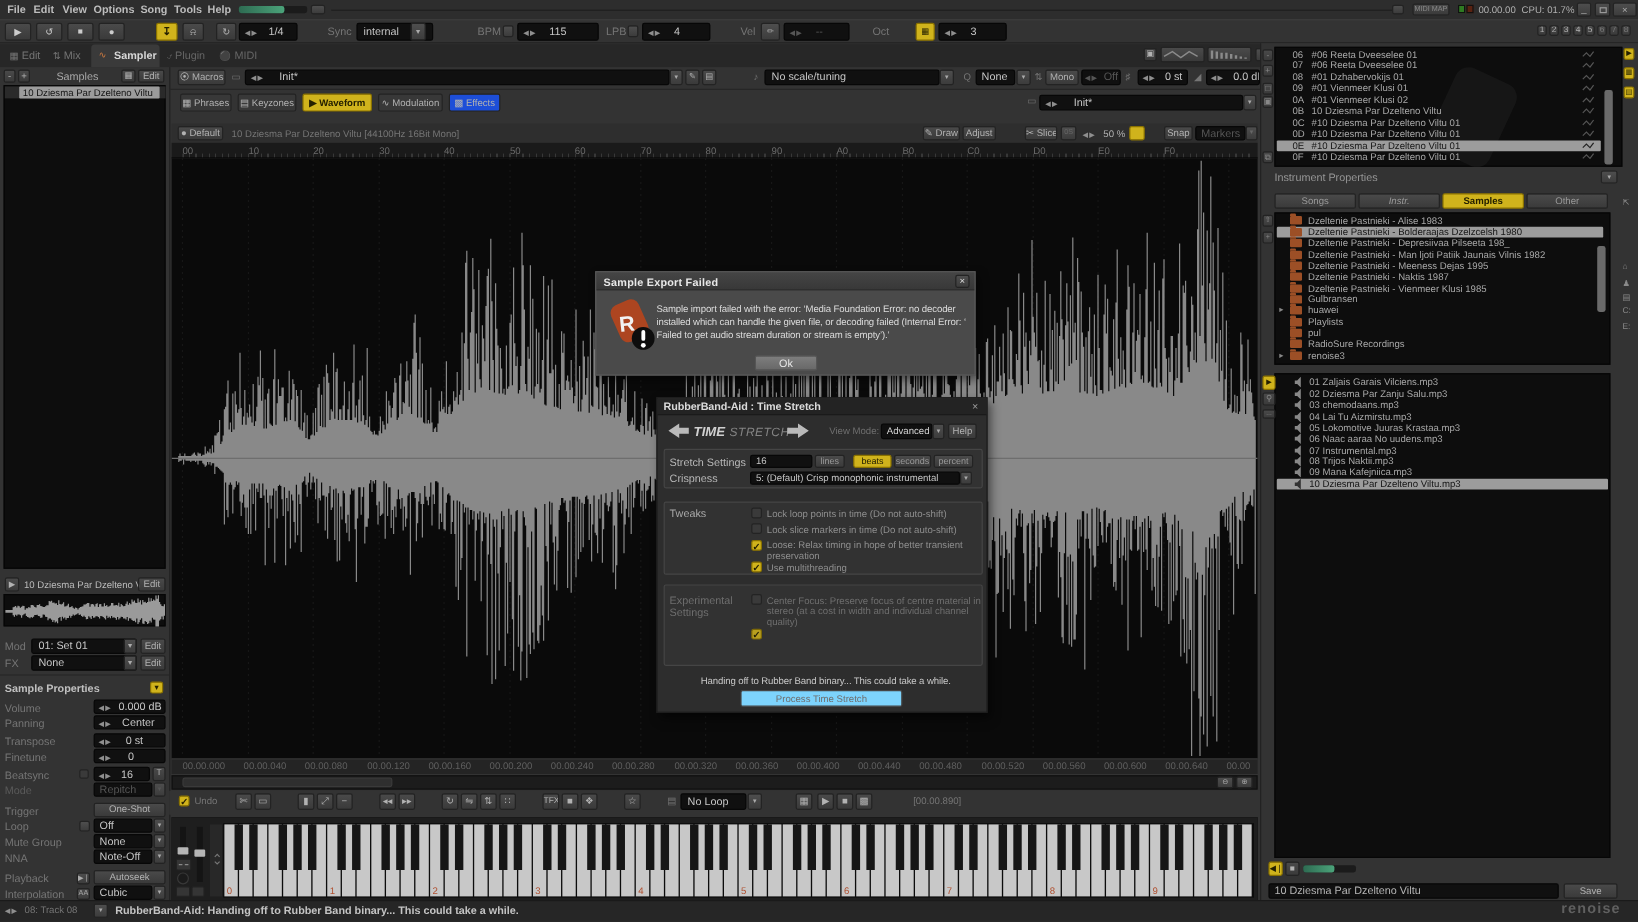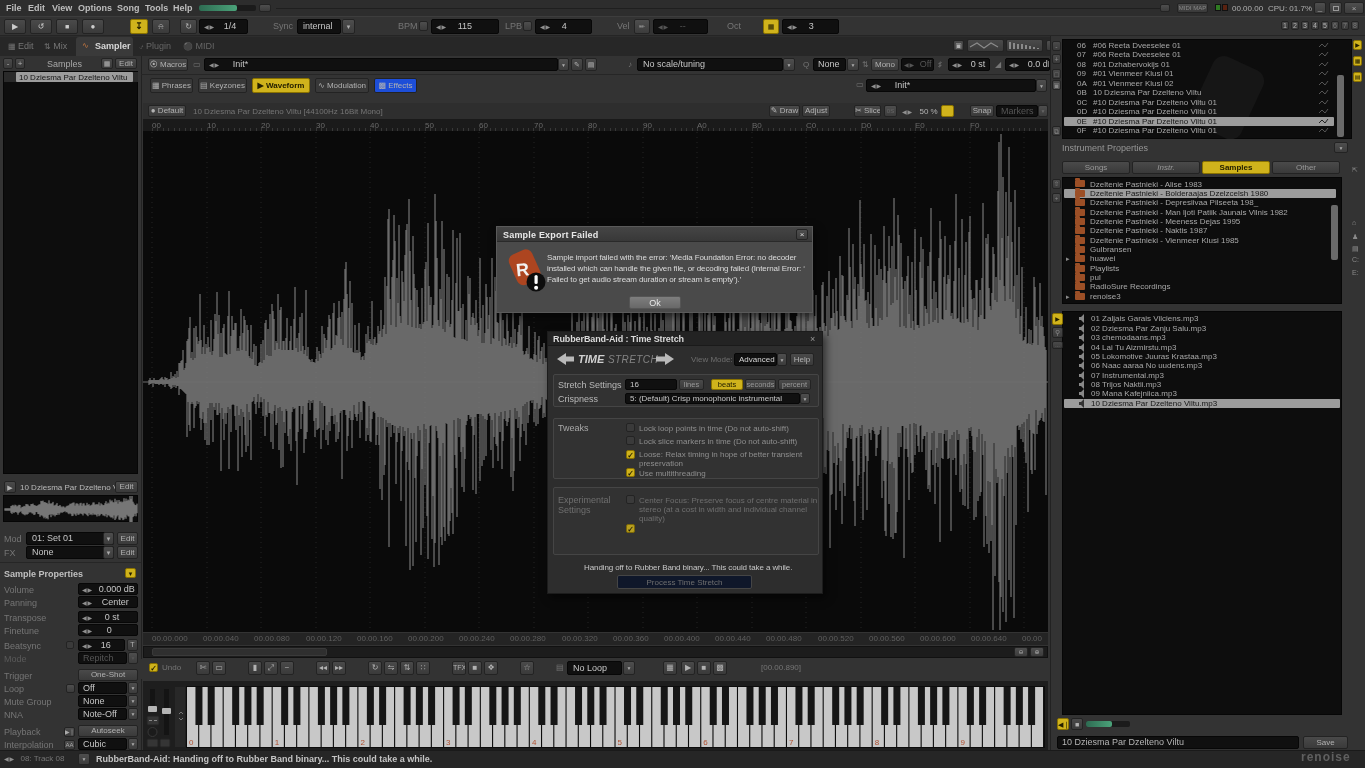--- a/index.html
+++ b/index.html
@@ -45,21 +45,21 @@
 <div class="a" style="left:0;top:16px;width:1365px;height:20px;background:#333333;border-top:1px solid #3d3d3d;border-bottom:1px solid #252525"></div>
 <div class="bt" style="left:4px;top:19px;width:22px;height:15px;font-size:8px;line-height:13px;color:#ccc">▶</div>
 <div class="bt" style="left:30px;top:19px;width:22px;height:15px;font-size:8px;line-height:13px;color:#ccc">↺</div>
 <div class="bt" style="left:56px;top:19px;width:22px;height:15px;font-size:7px;line-height:13px;color:#ccc">■</div>
 <div class="bt" style="left:82px;top:19px;width:22px;height:15px;font-size:8px;line-height:13px;color:#ccc">●</div>
 <div class="bt yb" style="left:130px;top:19px;width:18px;height:15px;font-size:9px;line-height:13px;font-weight:bold">↧</div>
 <div class="bt" style="left:152px;top:19px;width:18px;height:15px;font-size:8px;line-height:13px">⍾</div>
 <div class="bt" style="left:180px;top:19px;width:17px;height:15px;font-size:8px;line-height:13px">↻</div>
 <div class="bx" style="left:199px;top:19px;width:49px;height:15px;line-height:13px"><span class="sp" style="margin-left:4px">◀▶</span> <span style="margin-left:6px">1/4</span></div>
 <div class="t dim" style="left:273px;top:21px">Sync</div>
-<div class="bx" style="left:297px;top:19px;width:44px;height:15px;line-height:13px;padding-left:5px">internal</div>
+<div class="bx" style="left:297px;top:19px;width:64px;height:15px;line-height:13px;padding-left:5px">internal</div>
 <div class="ar" style="left:342px;top:19px;width:13px;height:15px;font-size:6px;line-height:14px">▼</div>
 
 <div class="t dim" style="left:398px;top:21px">BPM</div>
 <div class="ar" style="left:419px;top:21px;width:9px;height:10px"></div>
 <div class="bx" style="left:431px;top:19px;width:68px;height:15px;line-height:13px"><span class="sp" style="margin-left:4px">◀▶</span> <span style="margin-left:8px">115</span></div>
 <div class="t dim" style="left:505px;top:21px">LPB</div>
 <div class="ar" style="left:523px;top:21px;width:9px;height:10px"></div>
 <div class="bx" style="left:535px;top:19px;width:57px;height:15px;line-height:13px"><span class="sp" style="margin-left:4px">◀▶</span> <span style="margin-left:8px">4</span></div>
 <div class="t dim" style="left:617px;top:21px">Vel</div>
 <div class="ar" style="left:634px;top:19px;width:16px;height:15px;font-size:7px;line-height:13px">✏</div>
@@ -665,15 +665,15 @@
       <div class="chky" style="left:78px;top:118px">✓</div>
       <div class="t" style="left:91px;top:118px;font-size:8px;color:#8e8e8e;line-height:9px">Loose: Relax timing in hope of better transient<br>preservation</div>
       <div class="chky" style="left:78px;top:136px">✓</div>
       <div class="t" style="left:91px;top:137px;font-size:8px;color:#8e8e8e">Use multithreading</div>
       <div class="a" style="left:5px;top:155px;width:266px;height:68px;background:#323232;border:1px solid #454545;border-radius:2px"></div>
       <div class="t" style="left:10px;top:163px;color:#6e6e6e;line-height:10px">Experimental<br>Settings</div>
       <div class="chk" style="left:78px;top:163px"></div>
       <div class="t" style="left:91px;top:164px;font-size:8px;color:#6e6e6e;line-height:9px">Center Focus: Preserve focus of centre material in<br>stereo (at a cost in width and individual channel<br>quality)</div>
       <div class="chky" style="left:78px;top:192px;opacity:0.85">✓</div>
       <div class="t" style="left:36px;top:231px;color:#c8c8c8;font-size:8px;letter-spacing:-0.1px">Handing off to Rubber Band binary... This could take a while.</div>
-      <div class="a" style="left:69px;top:243px;width:135px;height:14px;background:#0f172a;border:1px solid #454545;border-radius:2px;color:#6e6e6e;font-size:8px;text-align:center;line-height:13px">Process Time Stretch</div>
+      <div class="a" style="left:69px;top:243px;width:135px;height:14px;background:#7dd3fc;border:1px solid #454545;border-radius:2px;color:#6e6e6e;font-size:8px;text-align:center;line-height:13px">Process Time Stretch</div>
     </div>
 </div>
 
 </body></html>

